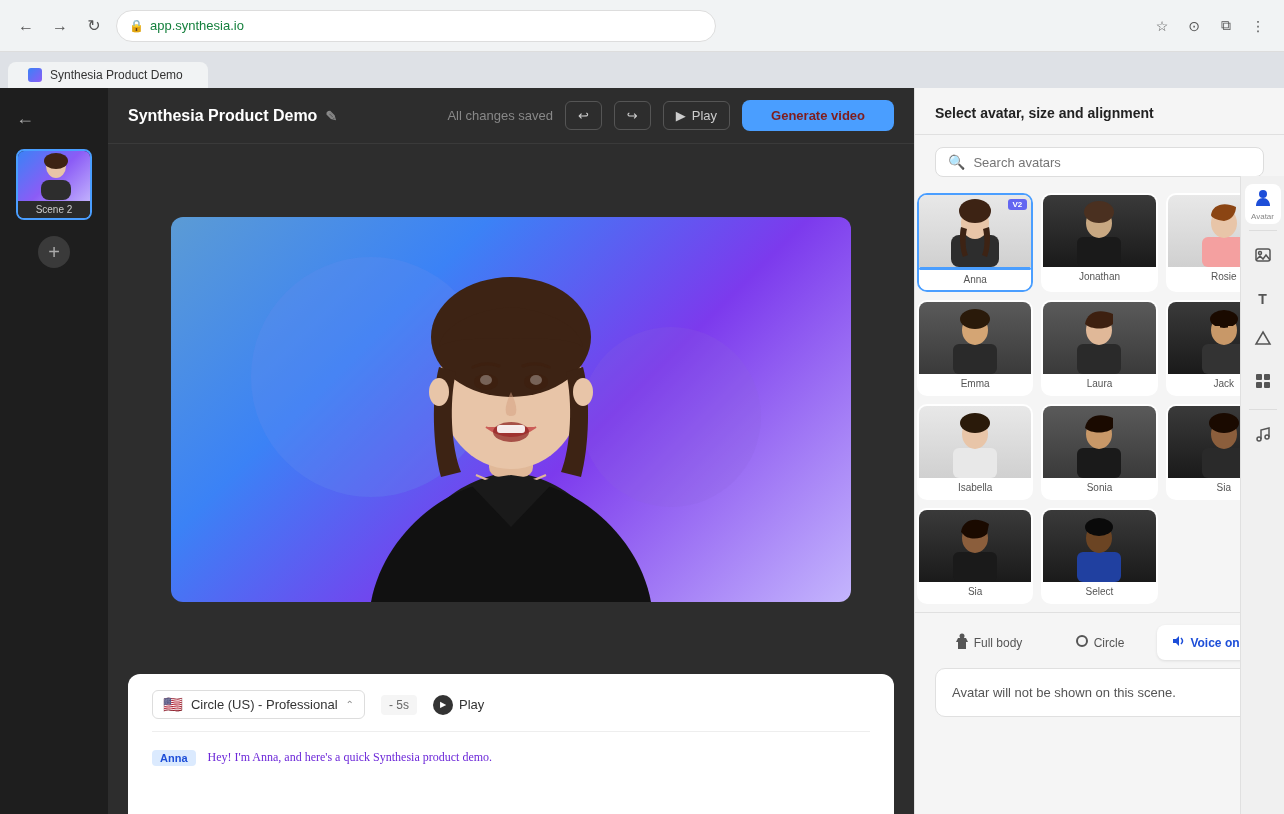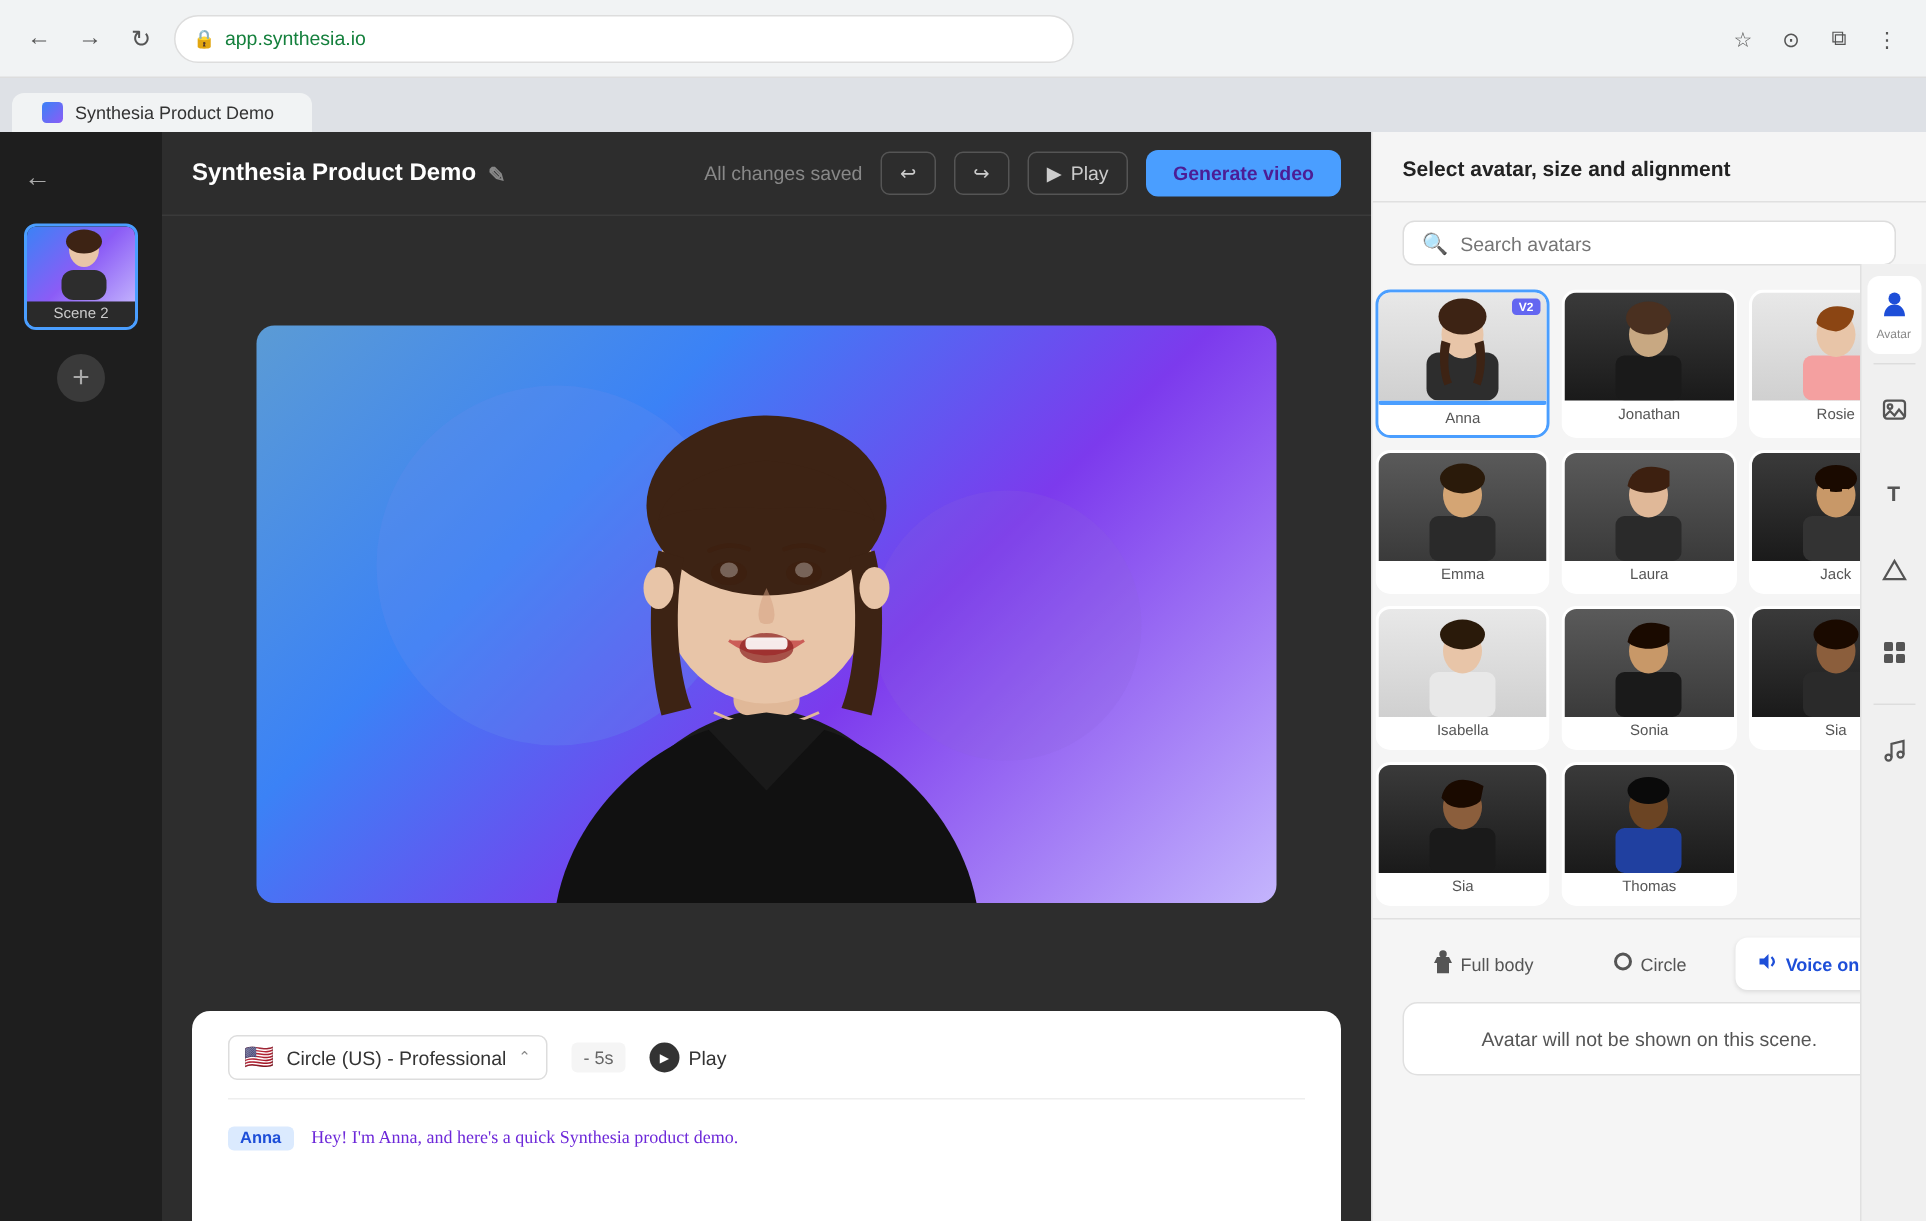--- a/index.html
+++ b/index.html
@@ -227,22 +227,22 @@
       border-radius: 6px;
       cursor: pointer;
       font-size: 13px;
       display: flex;
       align-items: center;
       gap: 6px;
     }
     .generate-btn {
       background: #4a9eff;
       border: none;
-      color: #4c1d95;
-      padding: 8px 18px;
+      color: #7f1d1d;
+      padding: 8px 29px;
       border-radius: 8px;
       cursor: pointer;
       font-size: 13px;
       font-weight: 600;
     }
 
     
     .video-area {
       flex: 1;
       display: flex;
@@ -483,21 +483,20 @@
       font-weight: 600;
     }
 
     .voice-only-notice {
       margin: 0 20px 16px;
       background: white;
       border-radius: 10px;
       padding: 16px;
       font-size: 13px;
       color: #555;
-      text-align: center;
       border: 1px solid #e0e0e0;
     }
 
     
     .right-tool-strip {
       position: absolute;
       right: 0;
       top: 88px;
       width: 44px;
       background: #f0f0f0;
@@ -505,21 +504,21 @@
       display: flex;
       flex-direction: column;
       align-items: center;
       padding: 8px 0;
       gap: 2px;
       height: calc(814px - 88px);
     }
 
     .tool-icon-btn {
       width: 36px;
-      height: 52px;
+      height: 40px;
       background: transparent;
       border: none;
       cursor: pointer;
       display: flex;
       align-items: center;
       justify-content: center;
       border-radius: 8px;
       color: #555;
       font-size: 16px;
       flex-direction: column;
@@ -837,21 +836,21 @@
       </div>
 
       <div class="avatar-card">
         <div class="avatar-card-image av-bg-dark">
           <svg width="64" height="72" viewBox="0 0 64 72">
             <rect x="10" y="42" width="44" height="30" rx="6" fill="#2040a0"></rect>
             <ellipse cx="32" cy="28" rx="13" ry="15" fill="#6b4423"></ellipse>
             <ellipse cx="32" cy="17" rx="14" ry="9" fill="#0a0a0a"></ellipse>
           </svg>
         </div>
-        <div class="avatar-card-name">Thomas</div>
+        <div class="avatar-card-name">Select</div>
       </div>
 
     </div>
 
     <div class="size-tabs">
       <button class="size-tab">
         <span>
           <svg width="14" height="16" viewBox="0 0 14 16" fill="currentColor">
             <circle cx="7" cy="3" r="2.5"></circle>
             <path d="M3 16 L3 9 L1 9 L3 5 L11 5 L13 9 L11 9 L11 16Z"></path>

